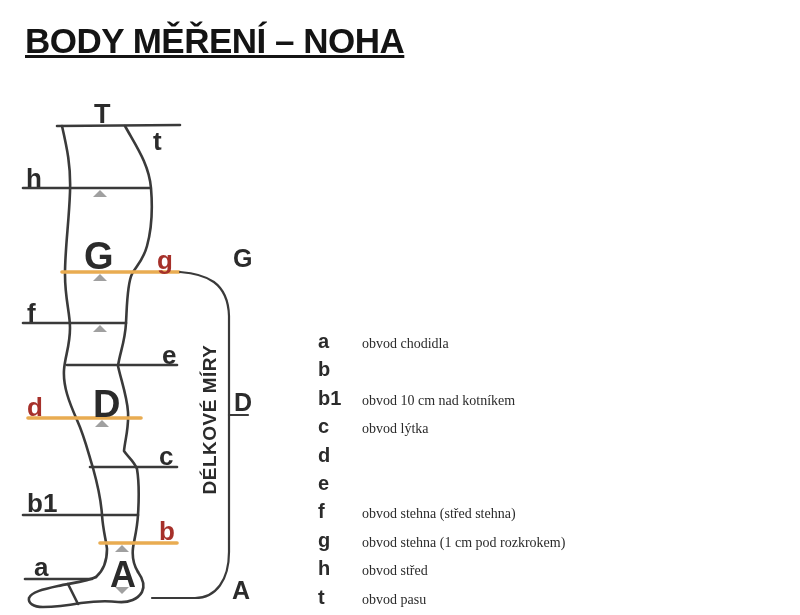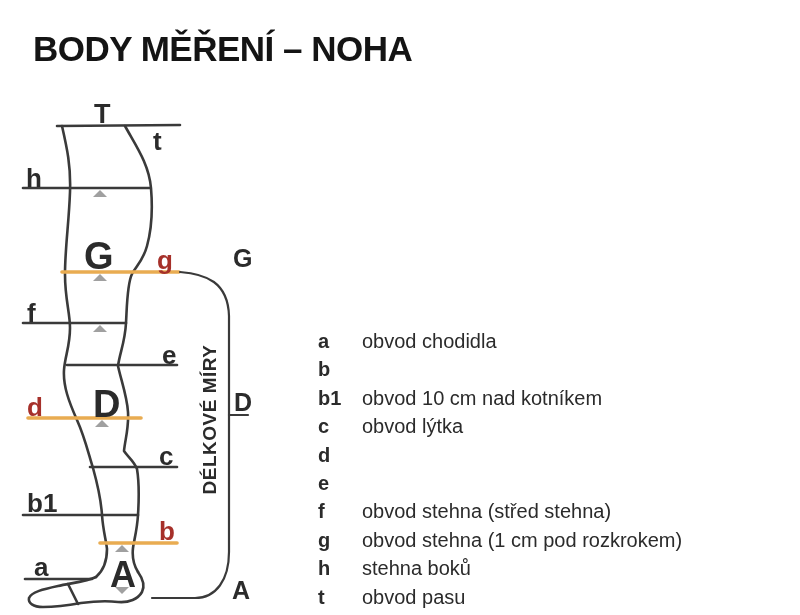--- a/index.html
+++ b/index.html
@@ -7,21 +7,21 @@
     width: 800px; height: 615px;
     background: #ffffff;
     font-family: "Liberation Sans", sans-serif;
     overflow: hidden;
   }
   .stage { position: relative; width: 800px; height: 615px; }
 
   .page-title {
     position: absolute; left: 25px; top: 22px;
     font-size: 35px; font-weight: bold; color: #141414;
-    letter-spacing: -0.5px; margin: 8px; line-height: 1.1;
+    letter-spacing: -0.5px; margin: 0; line-height: 1.1; text-decoration: underline;
   }
 
   .diagram-svg { position: absolute; left: 0; top: 0; }
 
   .mline { stroke: var(--line-dark, #3a3a3a); stroke-width: 2.6; stroke-linecap: round; fill: none; }
   .mline.orange { stroke: var(--accent-orange, #E9AC51); stroke-width: 3.6; }
   .outline { stroke: var(--line-dark, #3a3a3a); stroke-width: 2.6; fill: none; stroke-linecap: round; stroke-linejoin: round; }
   .bracket { stroke: var(--line-dark, #3a3a3a); stroke-width: 2.2; fill: none; stroke-linecap: round; }
   .marker { fill: var(--marker-gray, #A0A0A0); stroke: none; }
 
@@ -52,21 +52,21 @@
 
   .lbl-axis {
     left: 124px; top: 410px; width: 170px; text-align: center;
     font-size: 19px; letter-spacing: 0.5px;
     transform: rotate(-90deg); transform-origin: center;
   }
 
   .legend { position: absolute; left: 318px; top: 330px; }
   .legend-row { display: flex; align-items: baseline; height: 28.4px; }
   .legend-key  { width: 44px; font-weight: bold; font-size: 20px; color: var(--text-dark, #2b2b2b); }
-  .legend-text { font-size: 20px; color: var(--text-dark, #2b2b2b); white-space: nowrap; }
+  .legend-text { font-size: 14px; color: var(--text-dark, #2b2b2b); white-space: nowrap; font-family: Liberation Serif, serif; }
 </style>
 </head>
 <body>
 
 <div class="stage">
 
   <h1 class="page-title">BODY MĚŘENÍ – NOHA</h1>
 
   <svg class="diagram-svg" width="800" height="615" viewBox="0 0 800 615">
 
@@ -143,21 +143,21 @@
     <div class="legend-row">
       <span class="legend-key">f</span>
       <span class="legend-text">obvod stehna (střed stehna)</span>
     </div>
     <div class="legend-row">
       <span class="legend-key">g</span>
       <span class="legend-text">obvod stehna (1 cm pod rozkrokem)</span>
     </div>
     <div class="legend-row">
       <span class="legend-key">h</span>
-      <span class="legend-text">stehna boků</span>
+      <span class="legend-text">obvod střed</span>
     </div>
     <div class="legend-row">
       <span class="legend-key">t</span>
       <span class="legend-text">obvod pasu</span>
     </div>
   </div>
 
 </div>
 
 </body></html>

